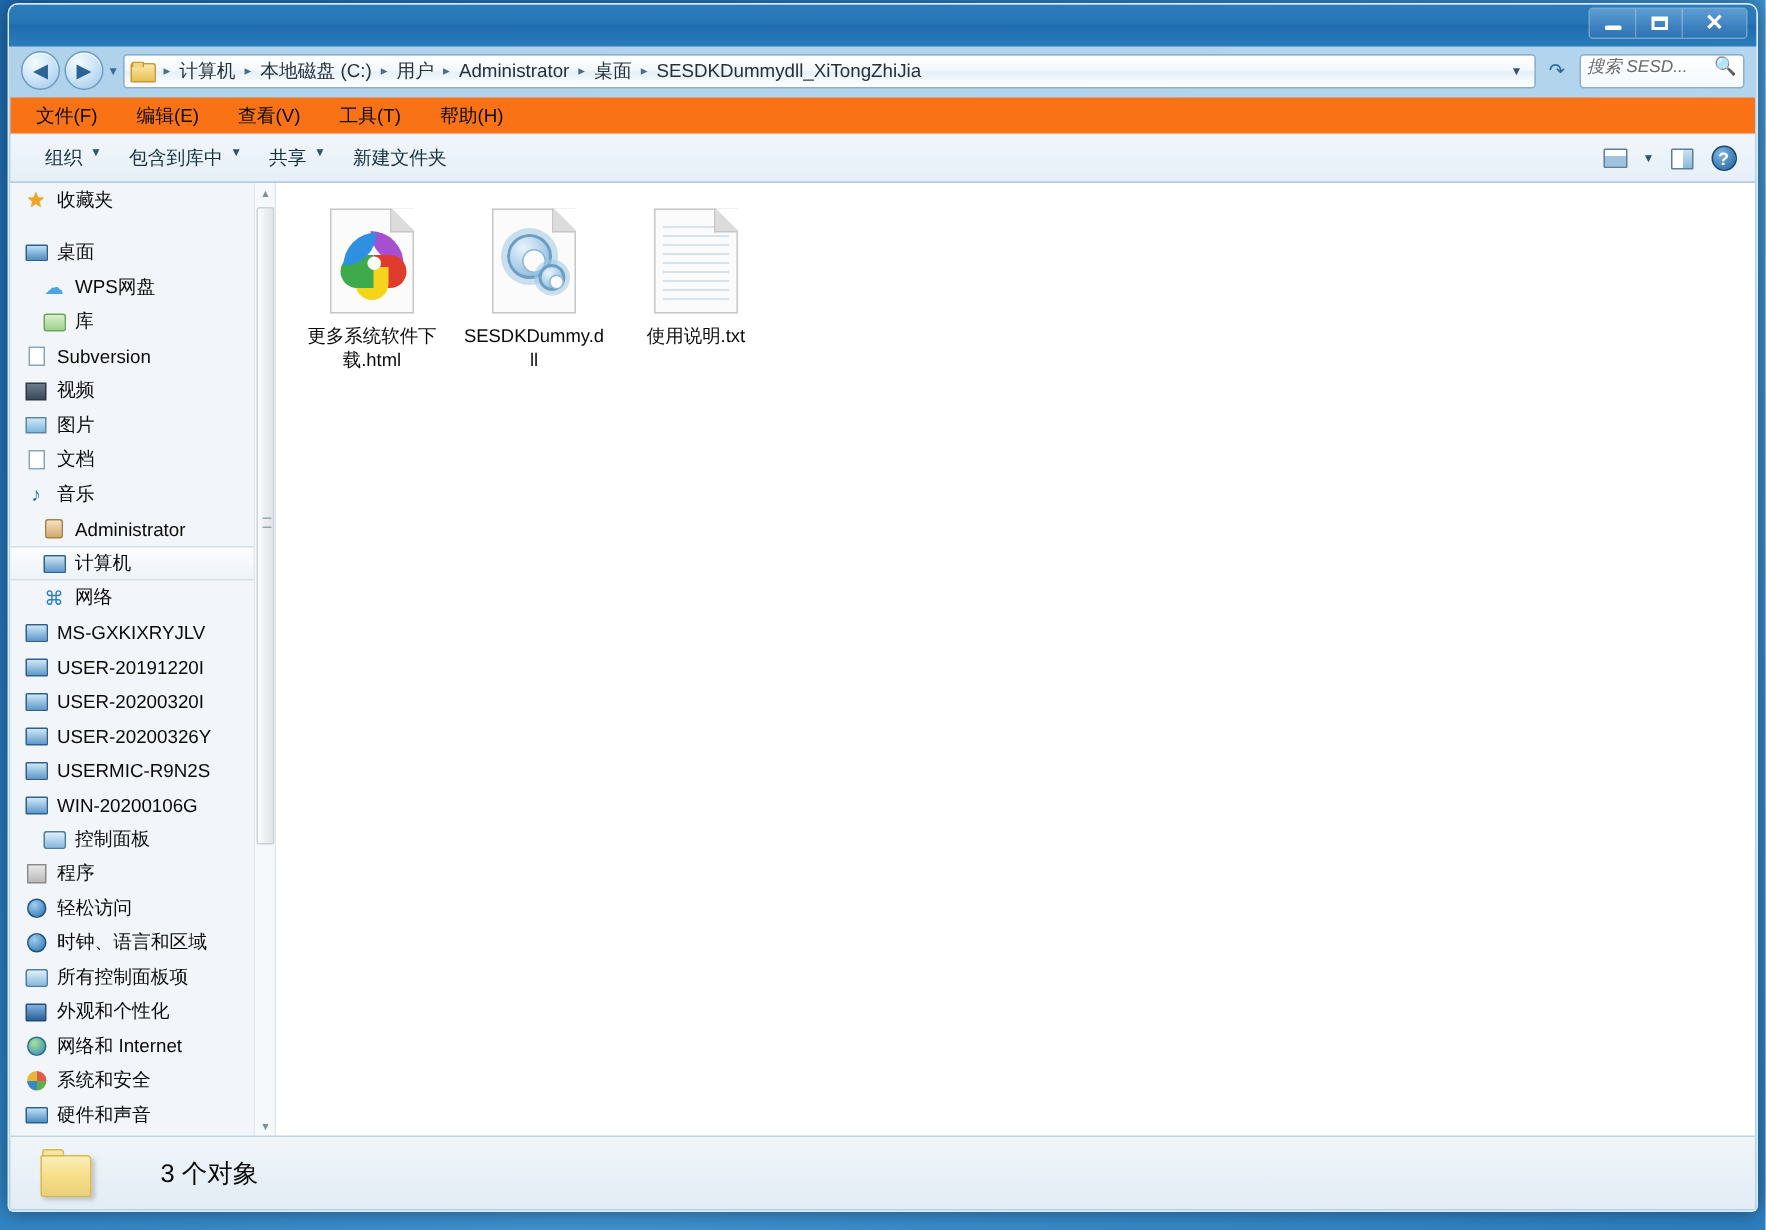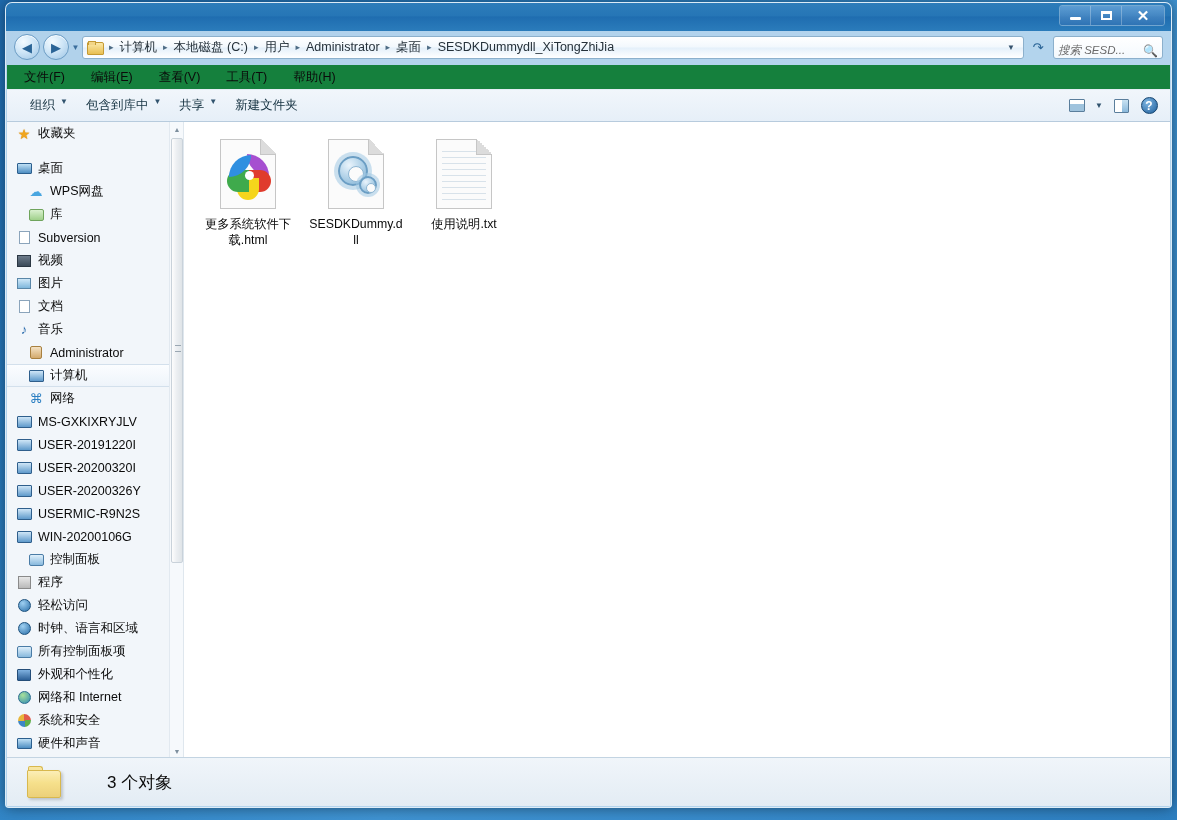--- a/index.html
+++ b/index.html
@@ -103,31 +103,31 @@
   }
   #refresh-button {
     width: 20px; height: 21px; margin-right: 5px;
     display:flex; align-items:center; justify-content:center;
     color:#2a6496; font-size:13px; cursor:pointer; flex:0 0 auto;
   }
   #search-box {
     width: 110px; height: 23px; margin-right: 8px; flex:0 0 auto;
     background: linear-gradient(to bottom,#ffffff,#f4f9fd);
     border: 1px solid #8cb0cc; border-radius: 3px;
-    display:flex; align-items:flex-end; padding: 0 4px;
+    display:flex; align-items:flex-start; padding: 0 4px;
   }
   #search-input-text {
     flex:1; font-size: 11.5px; font-style: italic; color:#6a6a6a; white-space:nowrap; overflow:hidden;
   }
   #search-icon { font-size: 12px; color:#3d6a94; }
 
   
   #menu-bar {
     position:absolute; left:1px; top:62px; width: calc(100% - 2px); height: 25px;
-    background: #15803d;
+    background: #f97316;
     display:flex; align-items:center; padding-left: 14px; gap: 20px;
     border-bottom: 1px solid #e4edf5;
   }
   .menu-item { font-size: 12.5px; color:#0b0b0b; cursor:pointer; padding: 2px 3px; }
 
   
   #toolbar {
     position:absolute; left:1px; top:87px; width: calc(100% - 2px); height: 32px;
     background: linear-gradient(to bottom, #f1f6fb 0%, #e6eff8 100%);
     border-bottom: 1px solid #b7cbdd;

